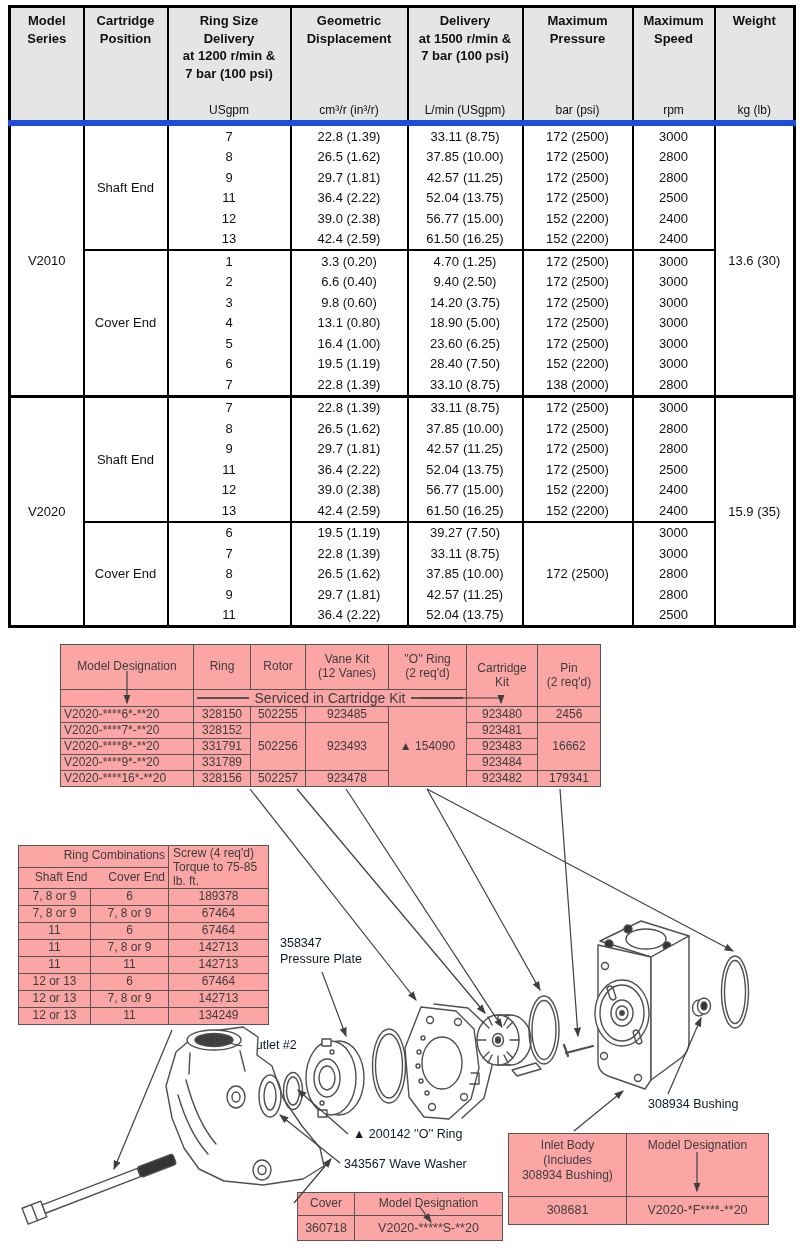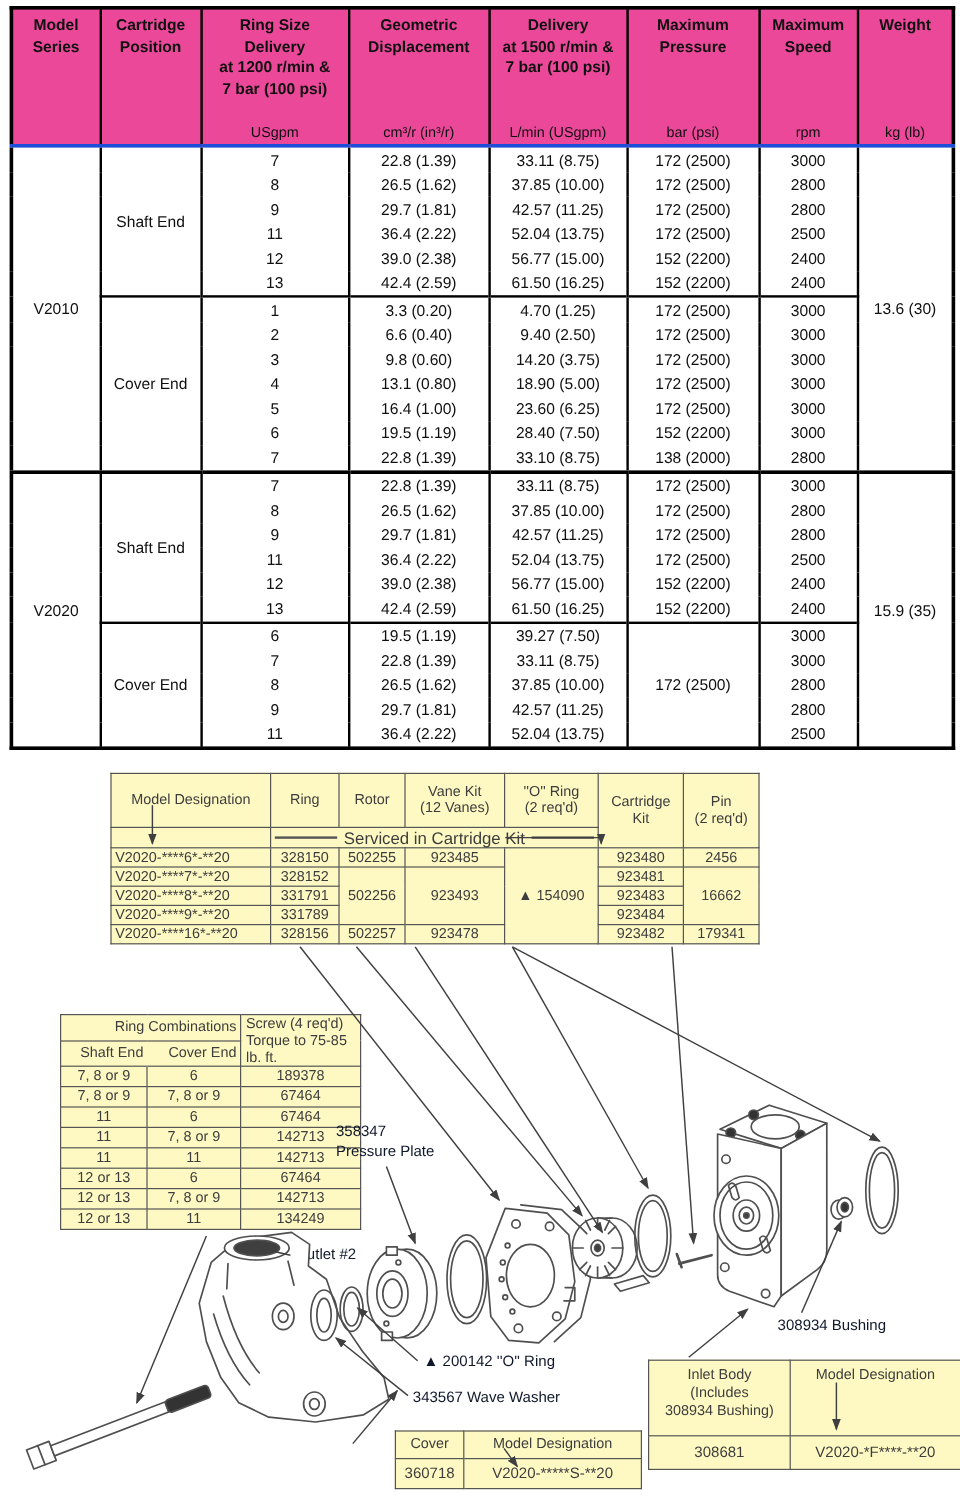--- a/index.html
+++ b/index.html
@@ -4,33 +4,33 @@
 <style>
   html,body{margin:0;padding:0;background:#fff;}
   #page{position:relative;width:800px;height:1252px;background:#ffffff;overflow:hidden;
         font-family:"Liberation Sans", sans-serif;}
 
   
   #spec{position:absolute;left:8px;top:5px;width:785px;border-collapse:collapse;
         border:3px solid #000;table-layout:fixed;}
   #spec th,#spec td{border-left:2px solid #000;border-right:2px solid #000;
         text-align:center;color:#101010;padding:0;}
-  #spec thead th{border-bottom:3px solid #1d4ed8;background:#ec4899;font-weight:bold;
+  #spec thead th{border-bottom:6px solid #1d4ed8;background:#e5e5e5;font-weight:bold;
         vertical-align:top;}
   #spec .hwrap{height:106px;display:flex;flex-direction:column;justify-content:space-between;
         padding:4px 1px 2px;}
   #spec .htitle{font-size:13px;line-height:1.35;font-weight:bold;}
   #spec .hunit{font-size:12px;font-weight:normal;padding-bottom:1px;}
   #spec td{height:20.5px;font-size:13px;line-height:1;}
   #spec tr.model-start td{border-top:3px solid #000;}
   #spec tr.sec-start td{border-top:2px solid #000;}
 
   
-  .gtable{position:absolute;border-collapse:collapse;background:#fef9c3;z-index:2;
-        color:#3d3d3d;margin-left:32px;}
+  .gtable{position:absolute;border-collapse:collapse;background:#fca5a5;z-index:2;
+        color:#3d3d3d;}
   .gtable th,.gtable td{border:1.5px solid #555;font-weight:normal;text-align:center;
         padding:0 3px;font-size:12px;line-height:1.15;}
 
   #cartridge{left:60px;top:644px;table-layout:fixed;width:540px;}
   #cartridge th{height:44px;vertical-align:middle;}
   #cartridge td{height:15px;}
   #cartridge td.md{text-align:left;padding-left:3px;}
   #cartridge .svc{display:flex;align-items:center;gap:6px;font-size:14px;}
   #cartridge .svc::before,#cartridge .svc::after{content:"";flex:1;height:1.5px;background:#555;}
   #cartridge tr.svcrow td{height:16px;border-bottom:1.5px solid #555;}

